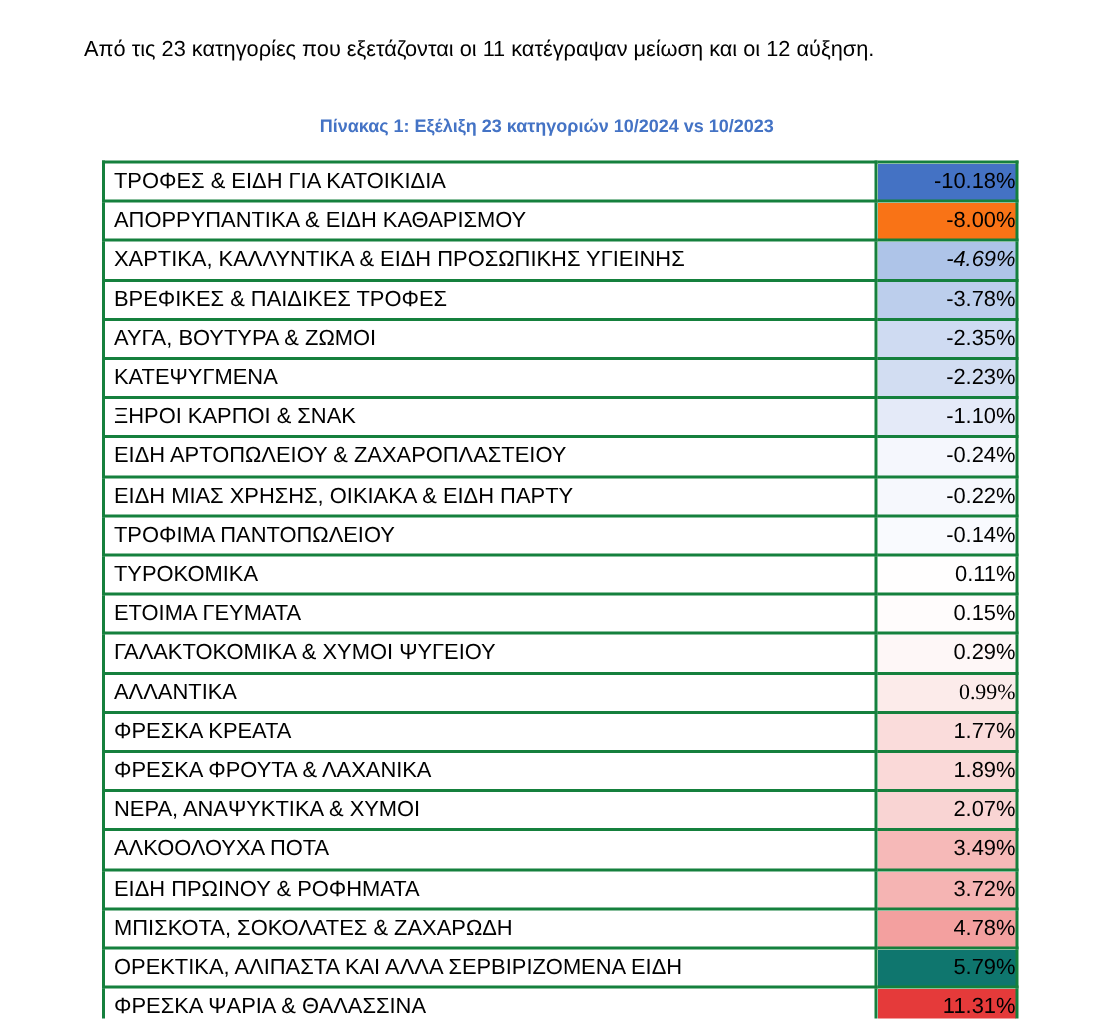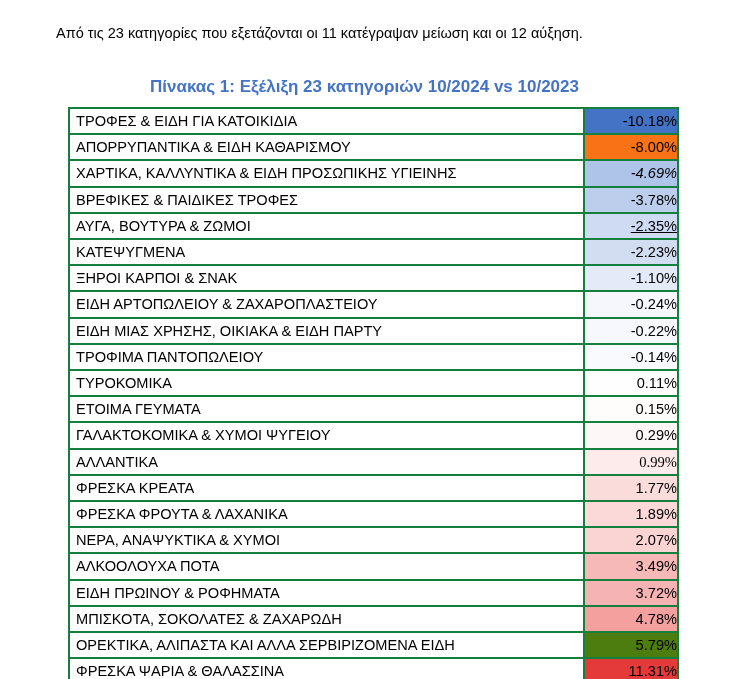--- a/index.html
+++ b/index.html
@@ -25,21 +25,21 @@
     color: #000000;
     white-space: nowrap;
   }
 
   #table-title {
     position: absolute;
     left: 68px;
     top: 77px;
     width: 593px;
     text-align: center;
-    font-size: 17px;
+    font-size: 12px;
     font-weight: bold;
     color: #4473c5;
     white-space: nowrap;
   }
 
   #data-table-wrap {
     position: absolute;
     left: 68px;
     top: 107px;
     width: 593px;
@@ -95,21 +95,21 @@
         <tr>
           <td class="cat-cell">ΧΑΡΤΙΚΑ, ΚΑΛΛΥΝΤΙΚΑ &amp; ΕΙΔΗ ΠΡΟΣΩΠΙΚΗΣ ΥΓΙΕΙΝΗΣ</td>
           <td class="val-cell" style="background-color: rgb(174, 196, 232); font-style: italic;">-4.69%</td>
         </tr>
         <tr>
           <td class="cat-cell">ΒΡΕΦΙΚΕΣ &amp; ΠΑΙΔΙΚΕΣ ΤΡΟΦΕΣ</td>
           <td class="val-cell" style="background-color: rgb(188, 206, 236);">-3.78%</td>
         </tr>
         <tr>
           <td class="cat-cell">ΑΥΓΑ, ΒΟΥΤΥΡΑ &amp; ΖΩΜΟΙ</td>
-          <td class="val-cell" style="background-color: rgb(207, 219, 242); text-decoration: underline;">-2.35%</td>
+          <td class="val-cell" style="background-color: rgb(207, 219, 242);">-2.35%</td>
         </tr>
         <tr>
           <td class="cat-cell">ΚΑΤΕΨΥΓΜΕΝΑ</td>
           <td class="val-cell" style="background-color: rgb(210, 221, 242);">-2.23%</td>
         </tr>
         <tr>
           <td class="cat-cell">ΞΗΡΟΙ ΚΑΡΠΟΙ &amp; ΣΝΑΚ</td>
           <td class="val-cell" style="background-color: rgb(228, 234, 248);">-1.10%</td>
         </tr>
         <tr>
@@ -159,21 +159,21 @@
         <tr>
           <td class="cat-cell">ΕΙΔΗ ΠΡΩΙΝΟΥ &amp; ΡΟΦΗΜΑΤΑ</td>
           <td class="val-cell" style="background-color: rgb(245, 180, 179);">3.72%</td>
         </tr>
         <tr>
           <td class="cat-cell">ΜΠΙΣΚΟΤΑ, ΣΟΚΟΛΑΤΕΣ &amp; ΖΑΧΑΡΩΔΗ</td>
           <td class="val-cell" style="background-color: rgb(243, 160, 159);">4.78%</td>
         </tr>
         <tr>
           <td class="cat-cell">ΟΡΕΚΤΙΚΑ, ΑΛΙΠΑΣΤΑ ΚΑΙ ΑΛΛΑ ΣΕΡΒΙΡΙΖΟΜΕΝΑ ΕΙΔΗ</td>
-          <td class="val-cell" style="background-color: #4d7c0f;">5.79%</td>
+          <td class="val-cell" style="background-color: #0f766e;">5.79%</td>
         </tr>
         <tr>
           <td class="cat-cell">ΦΡΕΣΚΑ ΨΑΡΙΑ &amp; ΘΑΛΑΣΣΙΝΑ</td>
           <td class="val-cell" style="background-color: rgb(229, 58, 58);">11.31%</td>
         </tr>
       </tbody>
   </table>
 </div>
 
 </body></html>

